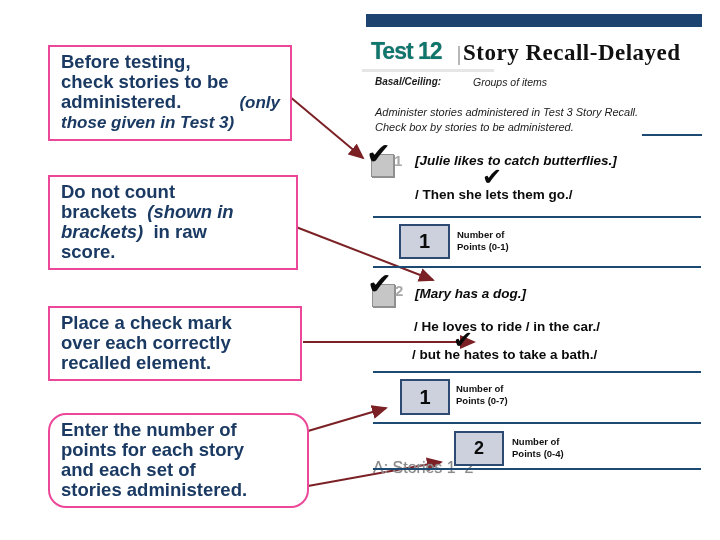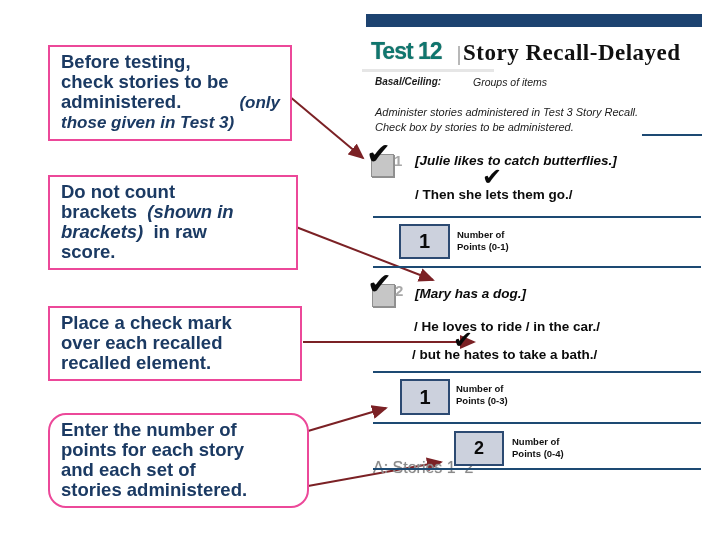--- a/index.html
+++ b/index.html
@@ -126,21 +126,21 @@
     </div>
     <div>
       <span class="it">brackets)</span>
       <span class="gap">in raw</span>
     </div>
     <div>score.</div>
   </div>
 
   <div class="callout c3">
     <div>Place a check mark</div>
-    <div>over each recalled</div>
+    <div>over each correctly</div>
     <div>recalled element.</div>
   </div>
 
   <div class="callout c4">
     <div>Enter the number of</div>
     <div>points for each story</div>
     <div>and each set of</div>
     <div>stories administered.</div>
   </div>
 
@@ -170,21 +170,21 @@
   <div class="prompt p2">[Mary has a dog.]</div>
   <div class="recall r2a">/ He loves to ride / in the car./</div>
   <span class="word-check wc2">✔</span>
   <div class="recall r2b">/ but he hates to take a bath./</div>
   <div class="sep sep3"></div>
   <div class="pts-box pb2">
     <span>1</span>
   </div>
   <div class="pts-label pl2">
     <div>Number of</div>
-    <div>Points (0-3)</div>
+    <div>Points (0-7)</div>
   </div>
   <div class="sep sep4"></div>
 
   <div class="summary-label">A: Stories 1–2</div>
   <div class="pts-box pb3">
     <span>2</span>
   </div>
   <div class="pts-label pl3">
     <div>Number of</div>
     <div>Points (0-4)</div>

